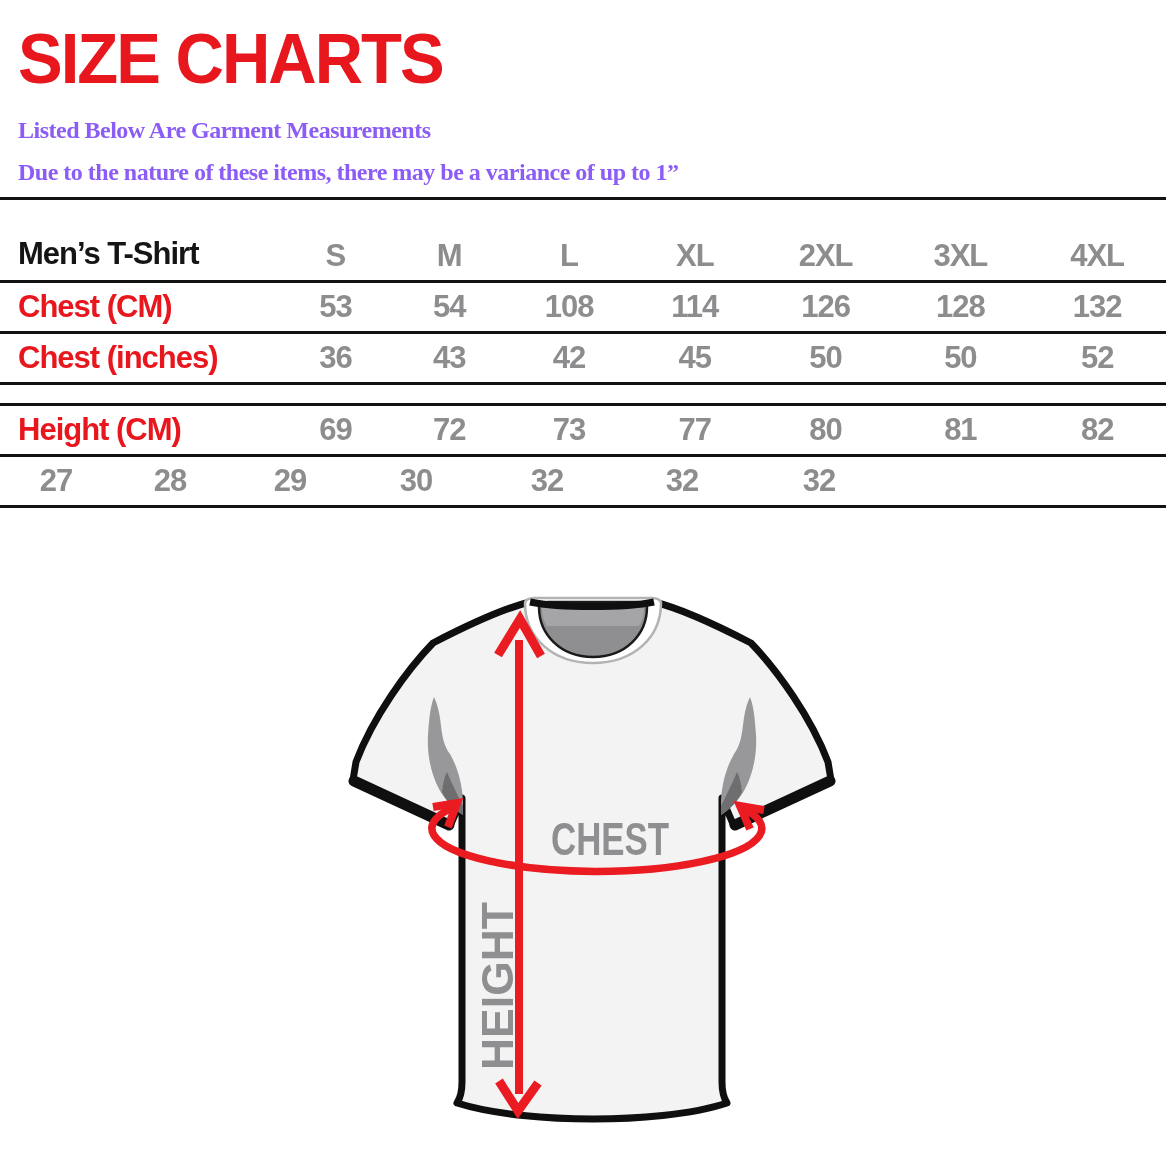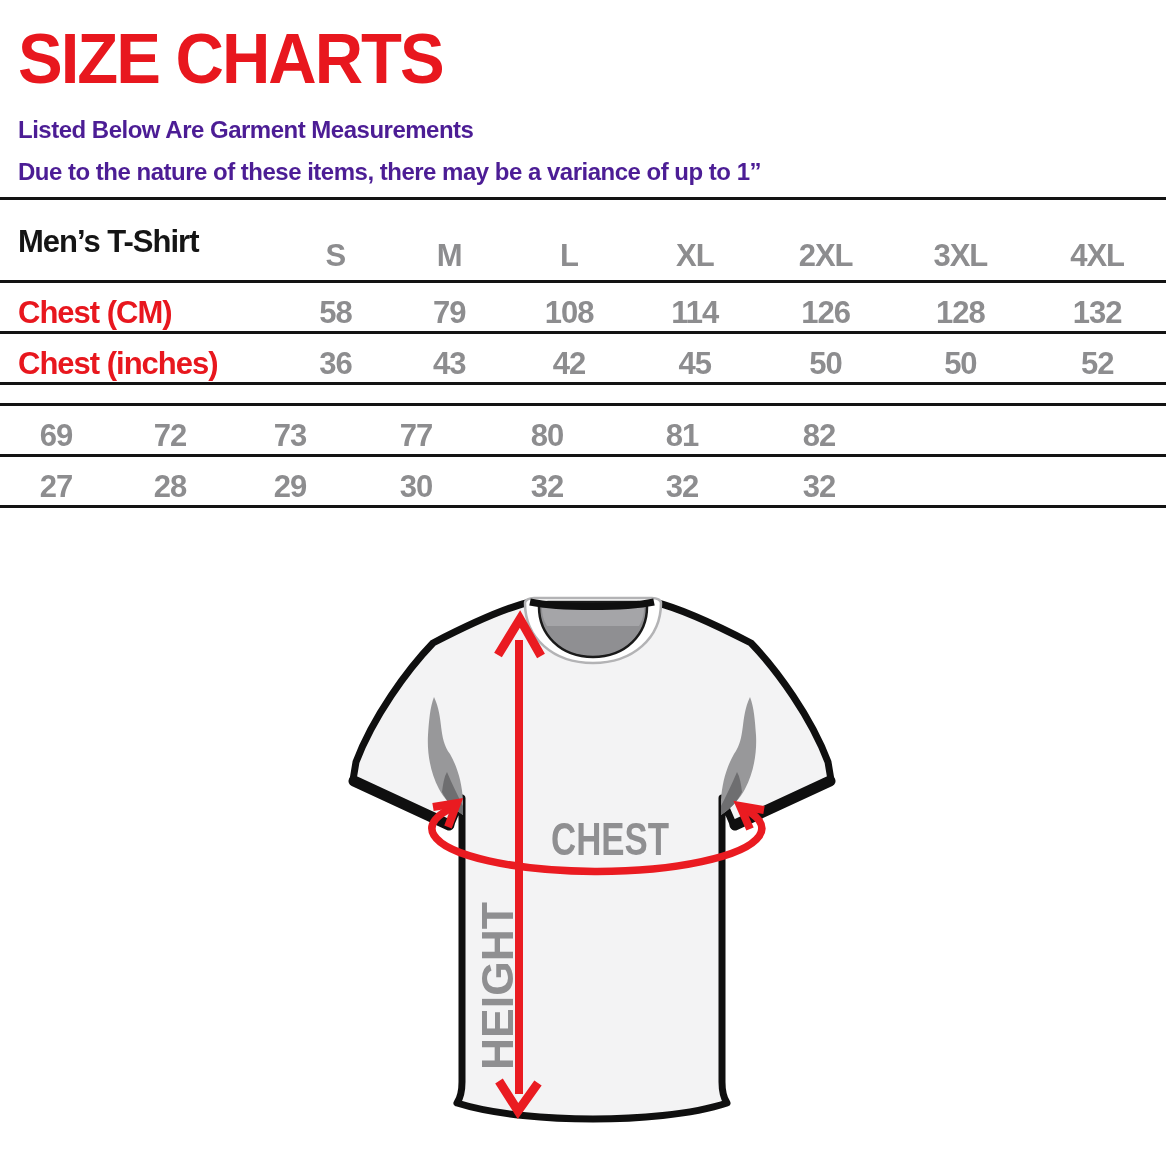--- a/index.html
+++ b/index.html
@@ -7,36 +7,36 @@
     width:1166px;height:1162px;overflow:hidden;position:relative;
     font-family:"Liberation Sans","DejaVu Sans",sans-serif;
     -webkit-font-smoothing:antialiased;
   }
   .page-title{
     color:#e8171e;font-size:67px;font-weight:bold;letter-spacing:-2px;
     line-height:72px;margin:22px 0 0 18px;
     transform:scaleY(1.04);transform-origin:left top;
   }
   .subtitle{
-    color:#4c1d95;font-weight:bold;letter-spacing:-0.5px;
-    font-size:24px;line-height:28px;margin:0 0 0 18px;
+    color:#8b5cf6;font-weight:bold;letter-spacing:-0.5px;
+    font-size:24px;line-height:28px;margin:0 0 0 18px;font-family:Liberation Serif, serif;
   }
   .subtitle.first{margin-top:22px;}
   .subtitle.second{margin-top:14px;}
   
   .size-table{margin-top:11px;border-top:3px solid #131313;}
-  .t-row{display:flex;align-items:flex-end;border-bottom:3px solid #131313;}
+  .t-row{display:flex;align-items:center;border-bottom:3px solid #131313;}
   .t-row.header{height:80px;align-items:flex-end;}
   .t-row.data{height:48px;}
   .t-row.spacer{height:18px;}
   .cell-label{
     width:280px;box-sizing:border-box;padding-left:18px;
     font-size:31px;font-weight:bold;letter-spacing:-1px;white-space:nowrap;
   }
-  .t-row.header .cell-label{color:#151515;padding-bottom:20px;}
+  .t-row.header .cell-label{color:#151515;padding-bottom:8px;}
   .t-row.data .cell-label{color:#e8171e;}
   .cell-val{
     text-align:center;font-size:31px;font-weight:bold;letter-spacing:-1px;
     color:#8d8d8f;
   }
   .t-row.header .cell-val{padding-bottom:6px;}
   .c1{width:112px}.c2{width:116px}.c3{width:124px}.c4{width:128px}
   .c5{width:134px}.c6{width:136px}.c7{width:138px}
   
   .diagram-wrap{width:1166px;height:654px;}
@@ -57,22 +57,22 @@
     <div class="cell-val c2">M</div>
     <div class="cell-val c3">L</div>
     <div class="cell-val c4">XL</div>
     <div class="cell-val c5">2XL</div>
     <div class="cell-val c6">3XL</div>
     <div class="cell-val c7">4XL</div>
   </div>
 
   <div class="t-row data">
     <div class="cell-label">Chest (CM)</div>
-    <div class="cell-val c1">58</div>
-    <div class="cell-val c2">79</div>
+    <div class="cell-val c1">53</div>
+    <div class="cell-val c2">54</div>
     <div class="cell-val c3">108</div>
     <div class="cell-val c4">114</div>
     <div class="cell-val c5">126</div>
     <div class="cell-val c6">128</div>
     <div class="cell-val c7">132</div>
   </div>
 
   <div class="t-row data">
     <div class="cell-label">Chest (inches)</div>
     <div class="cell-val c1">36</div>
@@ -80,20 +80,21 @@
     <div class="cell-val c3">42</div>
     <div class="cell-val c4">45</div>
     <div class="cell-val c5">50</div>
     <div class="cell-val c6">50</div>
     <div class="cell-val c7">52</div>
   </div>
 
   <div class="t-row spacer"></div>
 
   <div class="t-row data">
+    <div class="cell-label">Height (CM)</div>
     <div class="cell-val c1">69</div>
     <div class="cell-val c2">72</div>
     <div class="cell-val c3">73</div>
     <div class="cell-val c4">77</div>
     <div class="cell-val c5">80</div>
     <div class="cell-val c6">81</div>
     <div class="cell-val c7">82</div>
   </div>
 
   <div class="t-row data">

